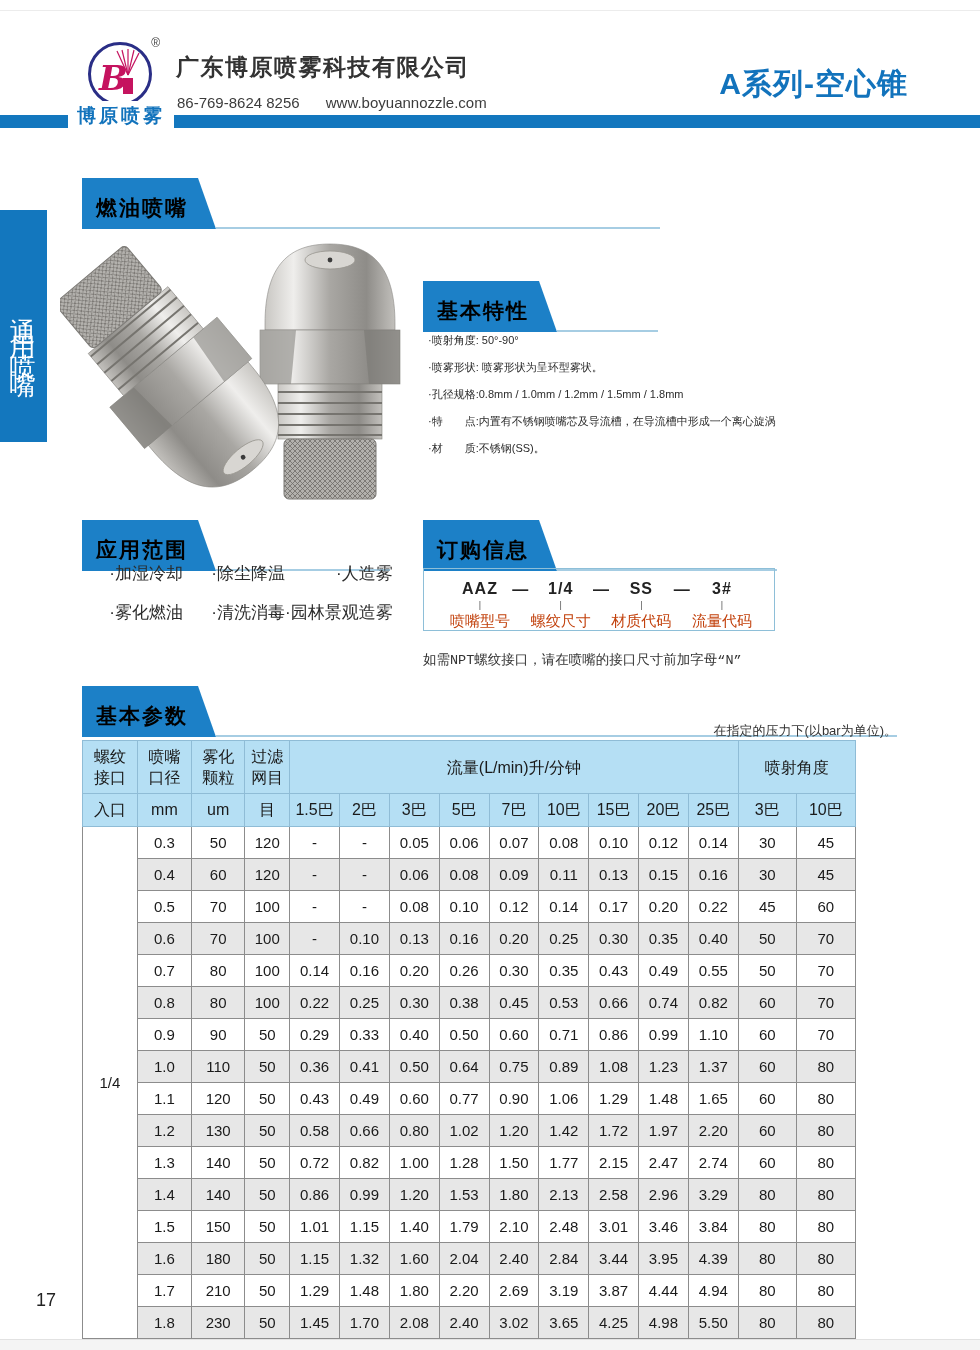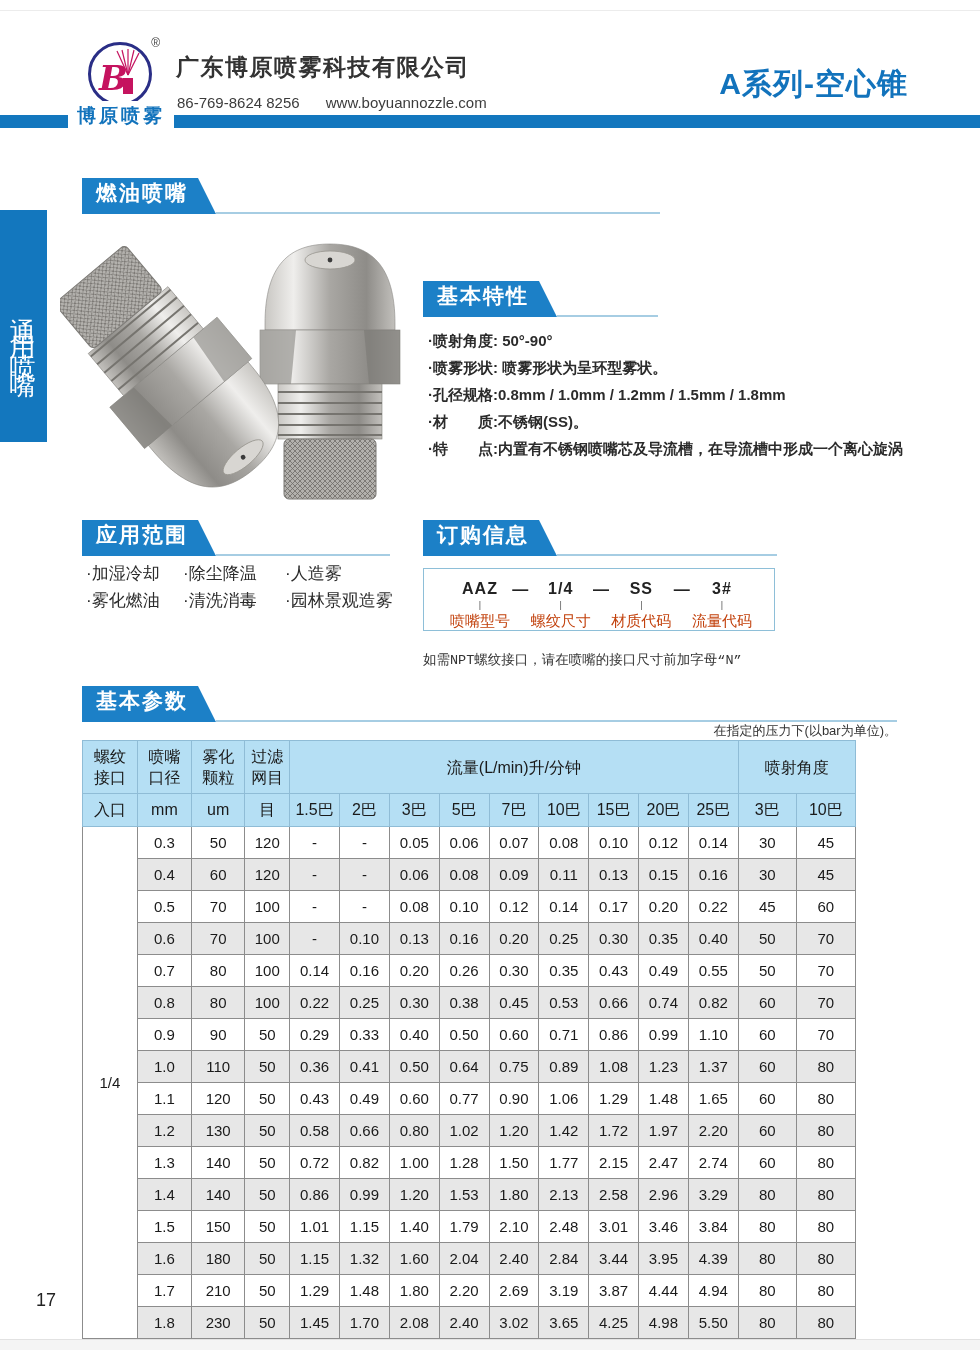--- a/index.html
+++ b/index.html
@@ -21,39 +21,39 @@
   .contact-line span{margin-right:22px;}
   .series-title{position:absolute;right:72px;top:64px;font-size:30px;font-weight:bold;color:#1273BC;letter-spacing:1px;}
 
   
   .side-tab{position:absolute;left:0;top:210px;width:47px;height:232px;background:#1377BE;color:#fff;
     writing-mode:vertical-rl;text-orientation:upright;font-size:26px;letter-spacing:18px;
     display:flex;align-items:center;justify-content:center;padding-top:14px;box-sizing:border-box;}
 
   
   .section-head{position:absolute;display:flex;align-items:flex-end;}
-  .flag{background:#1C80C7;color:#ffffff;font-size:21px;font-weight:bold;letter-spacing:2px;
-    padding:1px 28px 7px 14px;clip-path:polygon(0 0,calc(100% - 18px) 0,100% 100%,0 100%);white-space:nowrap;}
+  .flag{background:#1C80C7;color:#000000;font-size:21px;font-weight:bold;letter-spacing:2px;
+    padding:16px 28px 7px 14px;clip-path:polygon(0 0,calc(100% - 18px) 0,100% 100%,0 100%);white-space:nowrap;}
   .head-line{flex:1;border-bottom:2px solid #a6cde3;}
 
   #sec-fuel{left:82px;top:178px;width:578px;}
   #sec-features{left:423px;top:281px;width:235px;}
   #sec-apps{left:82px;top:520px;width:308px;}
   #sec-order{left:423px;top:520px;width:354px;}
   #sec-params{left:82px;top:686px;width:815px;}
 
   
   .nozzle-photo{position:absolute;left:60px;top:224px;width:358px;height:288px;}
 
   
-  .features-list{position:absolute;left:428px;top:327px;font-size:15px;color:#2b2b2b;line-height:27px;white-space:nowrap;font-weight:bold;}
+  .features-list{position:absolute;left:428px;top:327px;font-size:11px;color:#2b2b2b;line-height:27px;white-space:nowrap;}
 
   
   .apps-grid{position:absolute;left:86px;top:562px;display:grid;grid-template-columns:97px 102px auto;
-    row-gap:4px;font-size:17px;color:#2b2b2b;}
+    row-gap:16px;font-size:17px;color:#2b2b2b;text-align:right;}
 
   
   .order-box{position:absolute;left:423px;top:568px;width:352px;height:63px;border:1px solid #8ebfd8;
     box-sizing:border-box;display:flex;justify-content:space-between;padding:11px 22px 6px 26px;}
   .order-part{display:flex;flex-direction:column;align-items:center;}
   .order-code{font-size:16px;font-weight:bold;color:#222;letter-spacing:1px;}
   .order-tick{font-size:9px;color:#555;line-height:9px;margin:3px 0 2px;}
   .order-label{font-size:15px;color:#c2410c;}
   .order-dash{font-size:16px;font-weight:bold;color:#222;margin-top:1px;}
   .order-note{position:absolute;left:423px;top:651px;font-size:13.5px;color:#333;font-family:Liberation Mono, monospace;}
@@ -147,22 +147,22 @@
 </div>
 
 <div class="section-head" id="sec-features">
   <div class="flag">基本特性</div>
   <div class="head-line"></div>
 </div>
 <div class="features-list" id="features-list">
     <div>·喷射角度: 50°-90°</div>
     <div>·喷雾形状: 喷雾形状为呈环型雾状。</div>
     <div>·孔径规格:0.8mm / 1.0mm / 1.2mm / 1.5mm / 1.8mm</div>
+    <div>·特　　点:内置有不锈钢喷嘴芯及导流槽，在导流槽中形成一个离心旋涡</div>
     <div>·材　　质:不锈钢(SS)。</div>
-    <div>·特　　点:内置有不锈钢喷嘴芯及导流槽，在导流槽中形成一个离心旋涡</div>
   </div>
 
 <div class="section-head" id="sec-apps">
   <div class="flag">应用范围</div>
   <div class="head-line"></div>
 </div>
 <div class="apps-grid" id="apps-grid">
     <span>·加湿冷却</span>
     <span>·除尘降温</span>
     <span>·人造雾</span>

